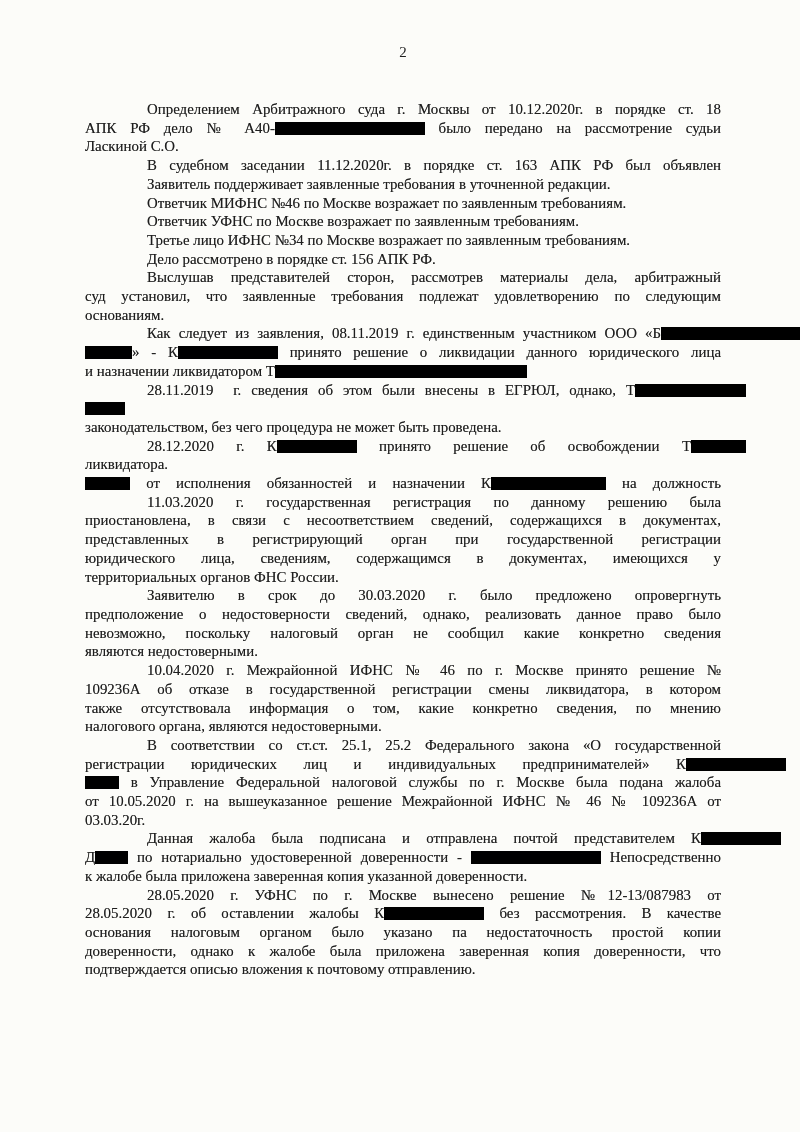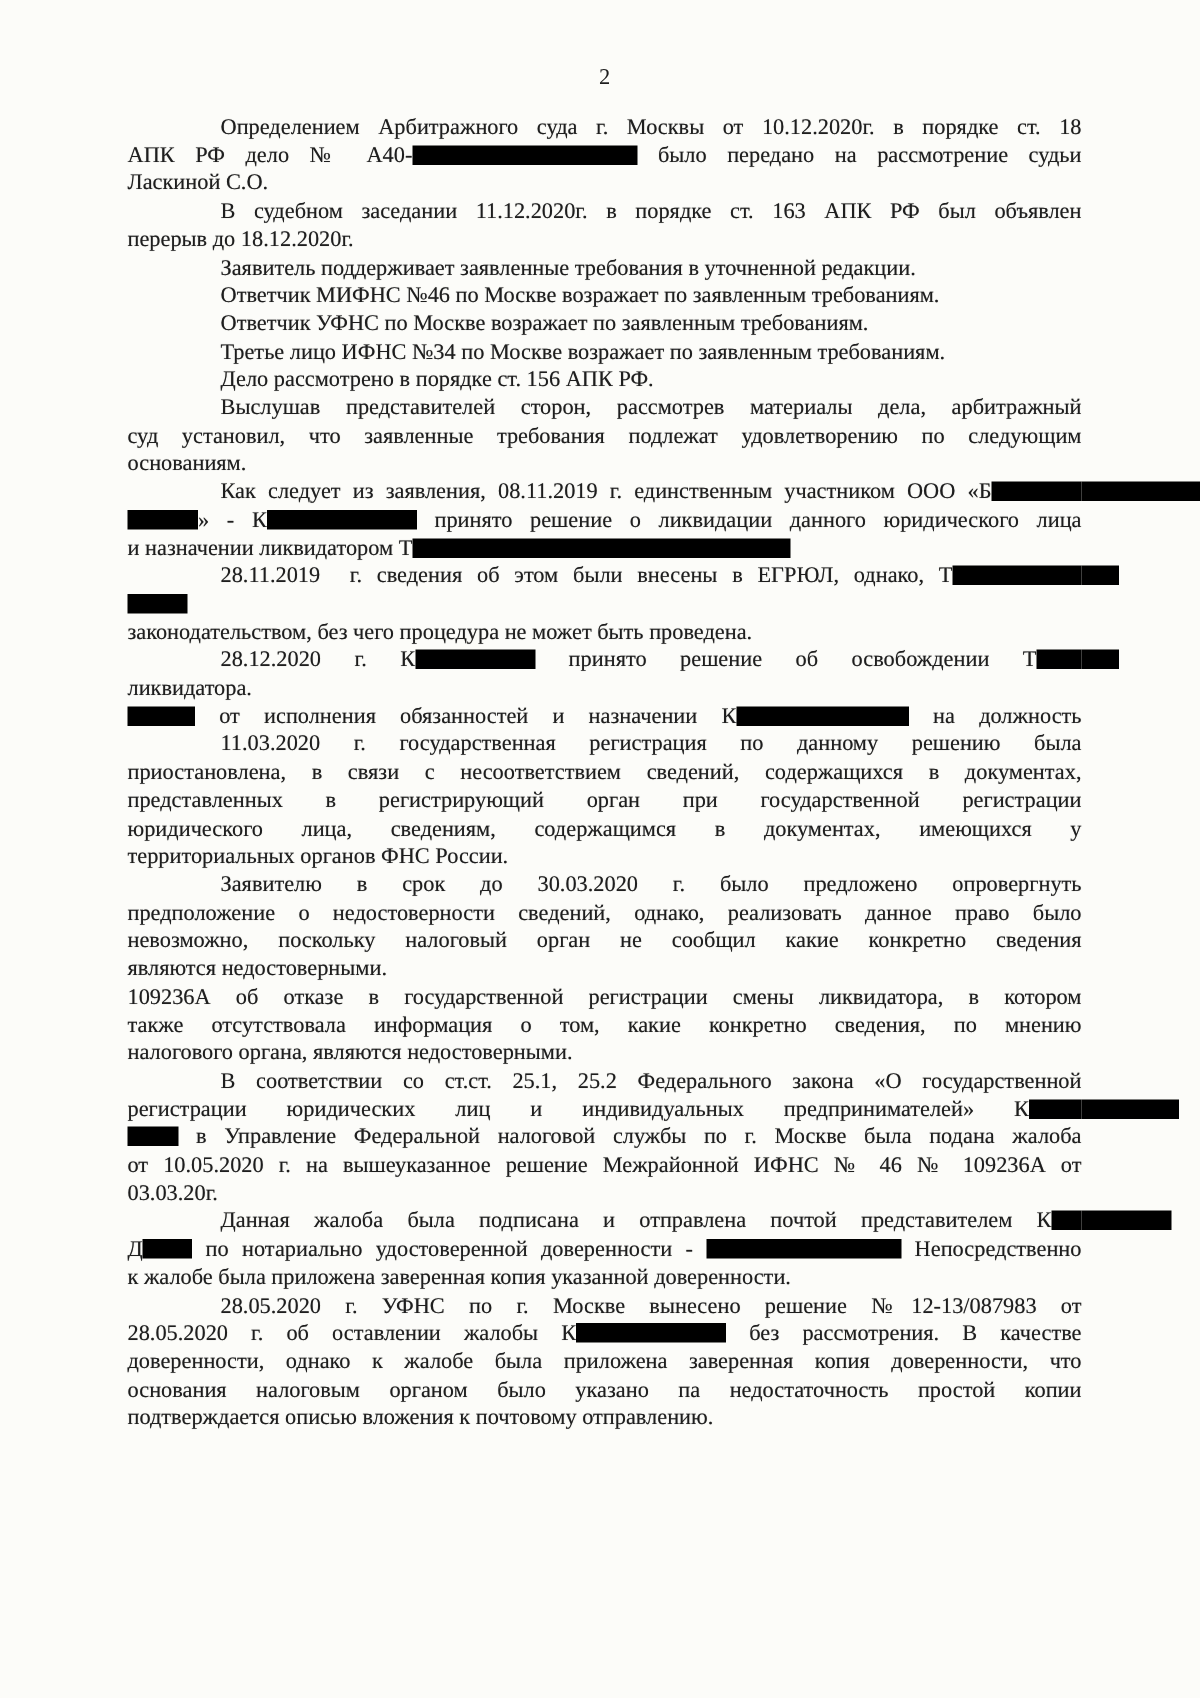--- a/index.html
+++ b/index.html
@@ -12,21 +12,21 @@
     overflow:hidden;
   }
   .page-number{
     position:absolute;
     top:44px;left:85px;width:636px;
     text-align:center;
     font-size:15px;
   }
   .doc{
     position:absolute;
-    left:85px;top:76px;width:636px;
+    left:85px;top:100px;width:636px;
     font-size:14.9px;
     line-height:18.7px;
     text-shadow:0 0 0.5px rgba(30,30,30,0.55);
   }
   .line{
     text-align:justify;
     text-align-last:justify;
     -moz-text-align-last:justify;
   }
   .line.last{
@@ -55,21 +55,20 @@
 <div>
   <div class="page-number">2</div>
   <div class="doc">
       <div>
         <div class="line indent"><span>Определением Арбитражного суда г. Москвы от 10.12.2020г. в порядке ст. 18</span></div>
         <div class="line"><span>АПК РФ дело № А40-</span><span class="bar" style="width: 150px; background: rgb(0, 0, 0);"></span><span> было передано на рассмотрение судьи</span></div>
         <div class="line last"><span>Ласкиной С.О.</span></div>
       </div>
       <div>
         <div class="line indent"><span>В судебном заседании 11.12.2020г. в порядке ст. 163 АПК РФ был объявлен</span></div>
-        <div class="line last"><span>перерыв до 18.12.2020г.</span></div>
       </div>
       <div>
         <div class="line indent last"><span>Заявитель поддерживает заявленные требования в уточненной редакции.</span></div>
       </div>
       <div>
         <div class="line indent last"><span>Ответчик МИФНС №46 по Москве возражает по заявленным требованиям.</span></div>
       </div>
       <div>
         <div class="line indent last"><span>Ответчик УФНС по Москве возражает по заявленным требованиям.</span></div>
       </div>
@@ -106,37 +105,38 @@
         <div class="line"><span>юридического лица, сведениям, содержащимся в документах, имеющихся у</span></div>
         <div class="line last"><span>территориальных органов ФНС России.</span></div>
       </div>
       <div>
         <div class="line indent"><span>Заявителю в срок до 30.03.2020 г. было предложено опровергнуть</span></div>
         <div class="line"><span>предположение о недостоверности сведений, однако, реализовать данное право было</span></div>
         <div class="line"><span>невозможно, поскольку налоговый орган не сообщил какие конкретно сведения</span></div>
         <div class="line last"><span>являются недостоверными.</span></div>
       </div>
       <div>
+        <div class="line indent"><span>10.04.2020 г. Межрайонной ИФНС № 46 по г. Москве принято решение №</span></div>
         <div class="line"><span>109236А об отказе в государственной регистрации смены ликвидатора, в котором</span></div>
         <div class="line"><span>также отсутствовала информация о том, какие конкретно сведения, по мнению</span></div>
         <div class="line last"><span>налогового органа, являются недостоверными.</span></div>
       </div>
       <div>
         <div class="line indent"><span>В соответствии со ст.ст. 25.1, 25.2 Федерального закона «О государственной</span></div>
         <div class="line"><span>регистрации юридических лиц и индивидуальных предпринимателей» К</span><span class="bar" style="width: 35px; background: rgb(0, 0, 0);"><span class="ext" style="width: 65px; background: rgb(0, 0, 0);"></span></span></div>
         <div class="line"><span class="bar" style="width: 34px; background: rgb(0, 0, 0);"></span><span> в Управление Федеральной налоговой службы по г. Москве была подана жалоба</span></div>
         <div class="line"><span>от 10.05.2020 г. на вышеуказанное решение Межрайонной ИФНС № 46 № 109236А от</span></div>
         <div class="line last"><span>03.03.20г.</span></div>
       </div>
       <div>
         <div class="line indent"><span>Данная жалоба была подписана и отправлена почтой представителем К</span><span class="bar" style="width: 20px; background: rgb(0, 0, 0);"><span class="ext" style="width: 60px; background: rgb(0, 0, 0);"></span></span></div>
         <div class="line"><span>Д</span><span class="bar" style="width: 33px; background: rgb(0, 0, 0);"></span><span> по нотариально удостоверенной доверенности - </span><span class="bar" style="width: 130px; background: rgb(0, 0, 0);"></span><span> Непосредственно</span></div>
         <div class="line last"><span>к жалобе была приложена заверенная копия указанной доверенности.</span></div>
       </div>
       <div>
         <div class="line indent"><span>28.05.2020 г. УФНС по г. Москве вынесено решение №12-13/087983 от</span></div>
         <div class="line"><span>28.05.2020 г. об оставлении жалобы К</span><span class="bar" style="width: 100px; background: rgb(0, 0, 0);"></span><span> без рассмотрения. В качестве</span></div>
+        <div class="line"><span>основания налоговым органом было указано па недостаточность простой копии</span></div>
         <div class="line"><span>доверенности, однако к жалобе была приложена заверенная копия доверенности, что</span></div>
-        <div class="line"><span>основания налоговым органом было указано па недостаточность простой копии</span></div>
         <div class="line last"><span>подтверждается описью вложения к почтовому отправлению.</span></div>
       </div>
     </div>
 </div>
 
 </body></html>

